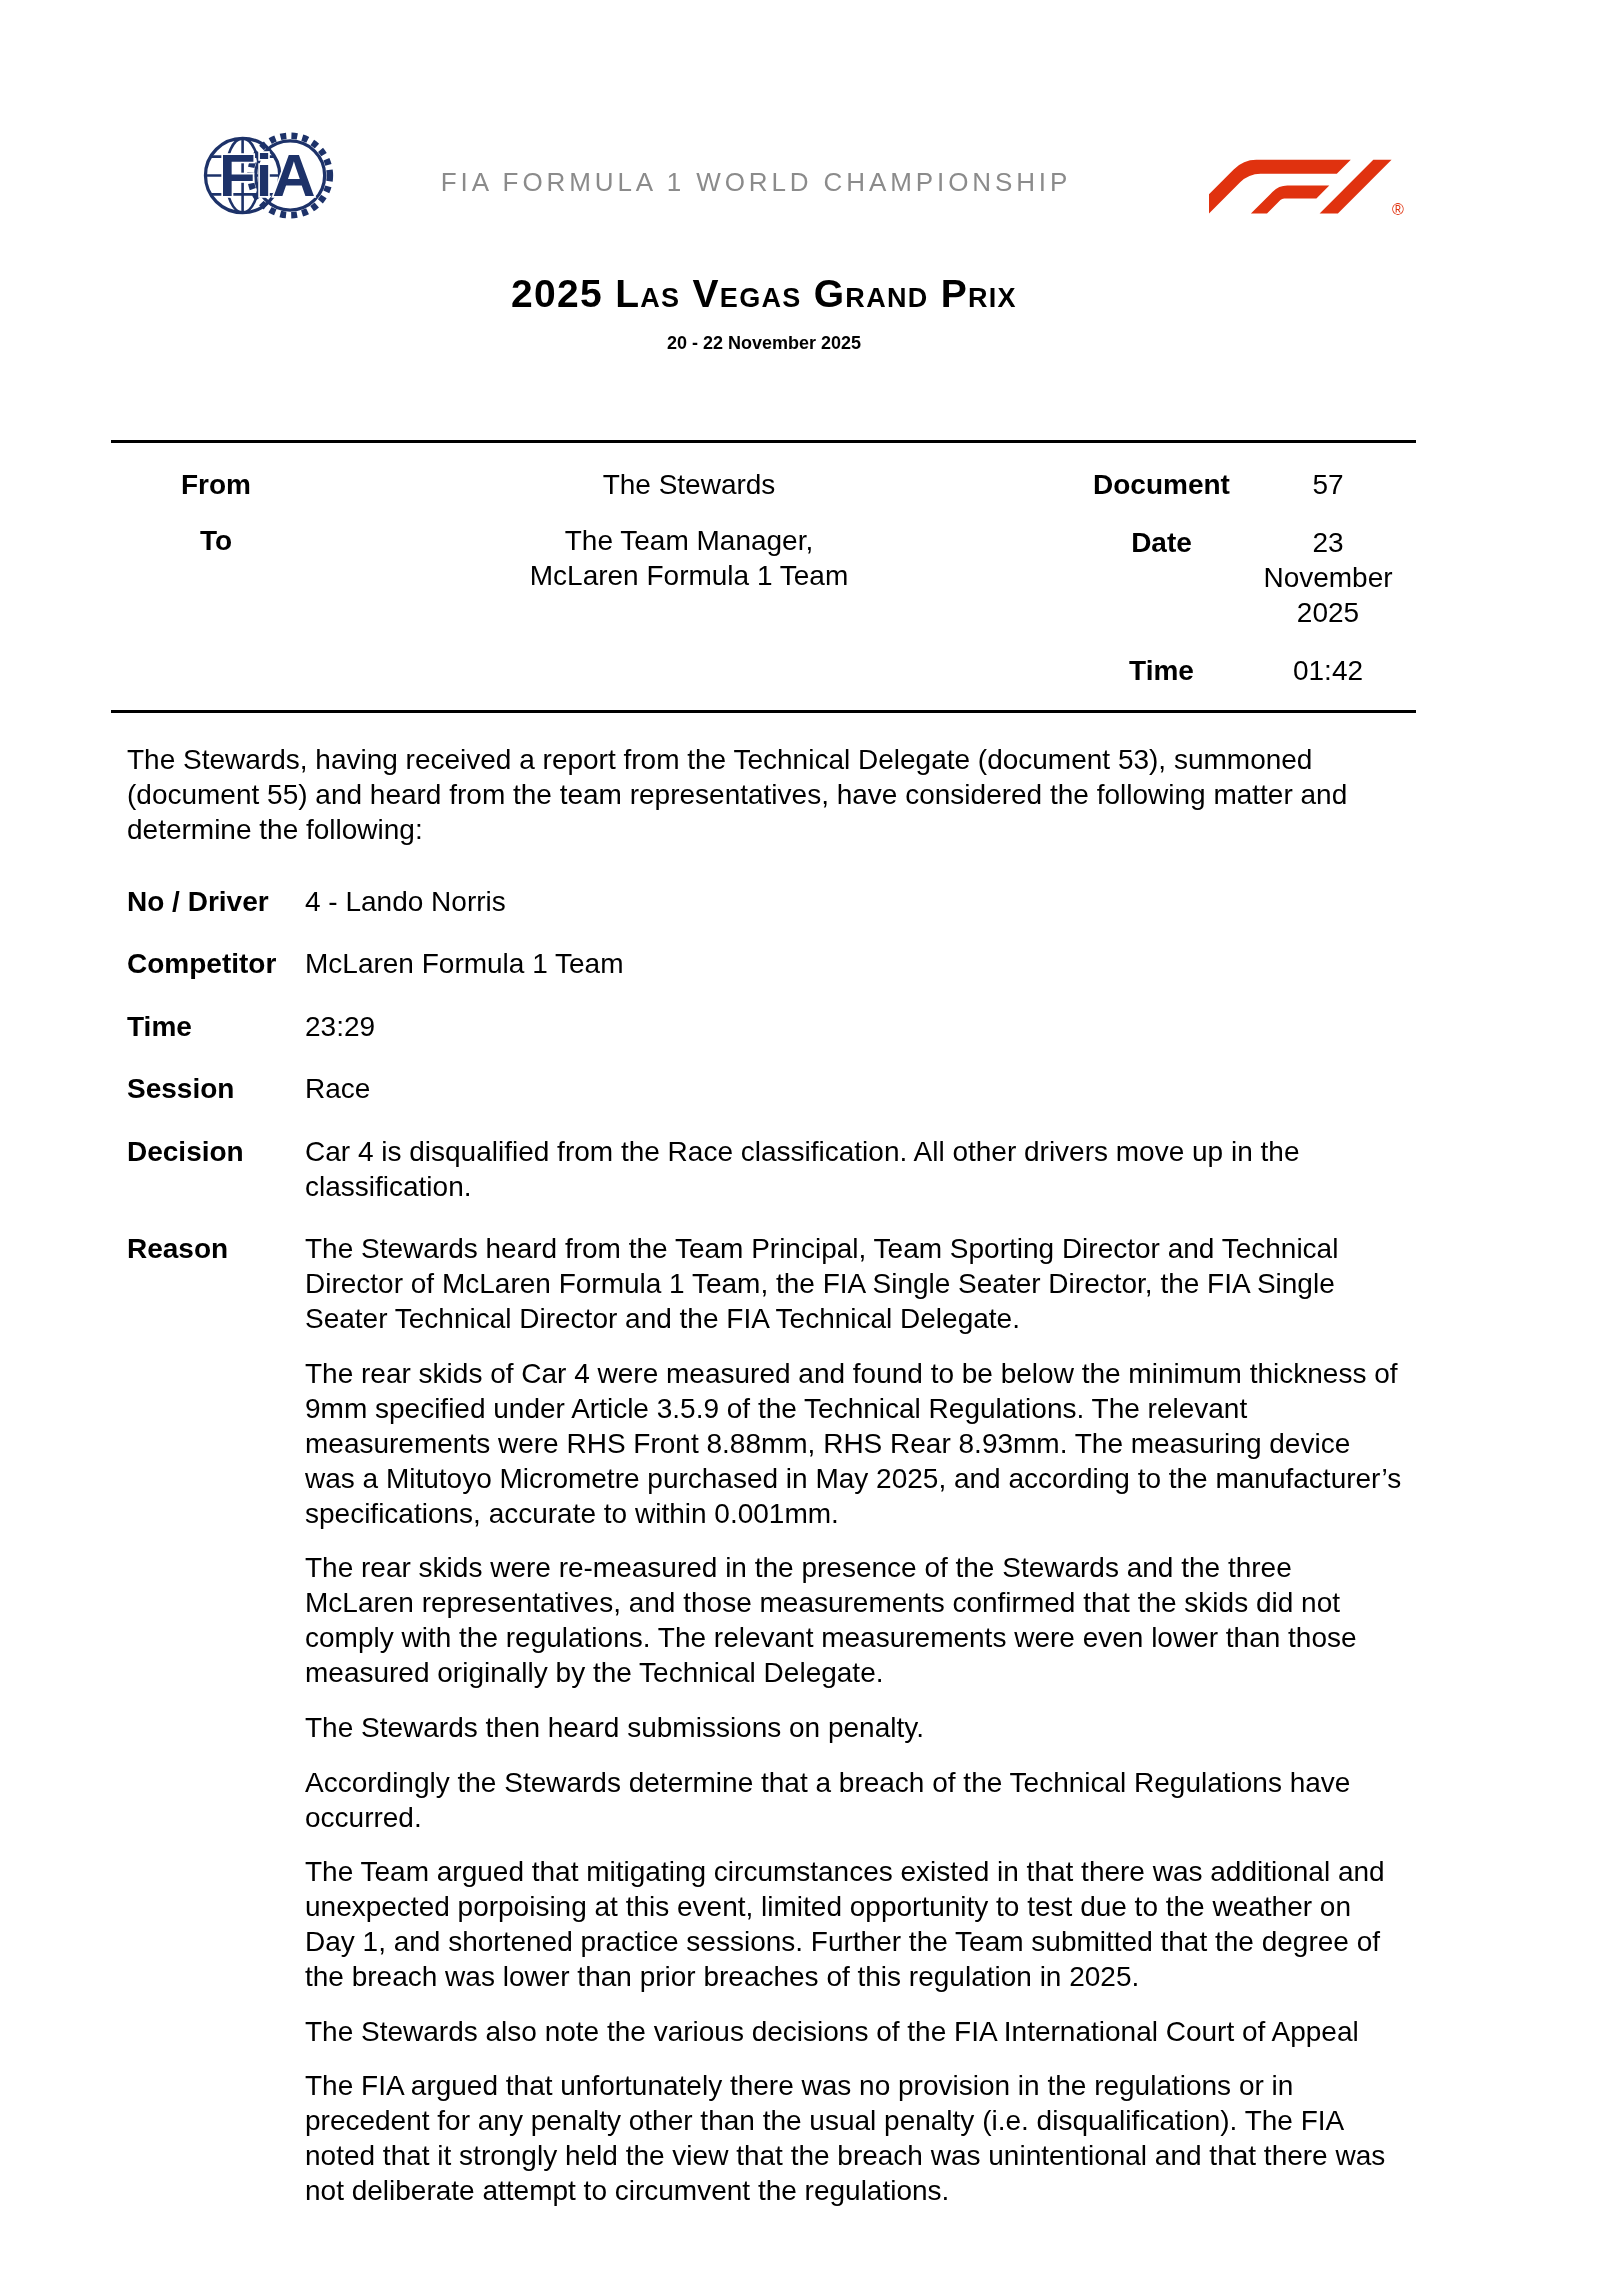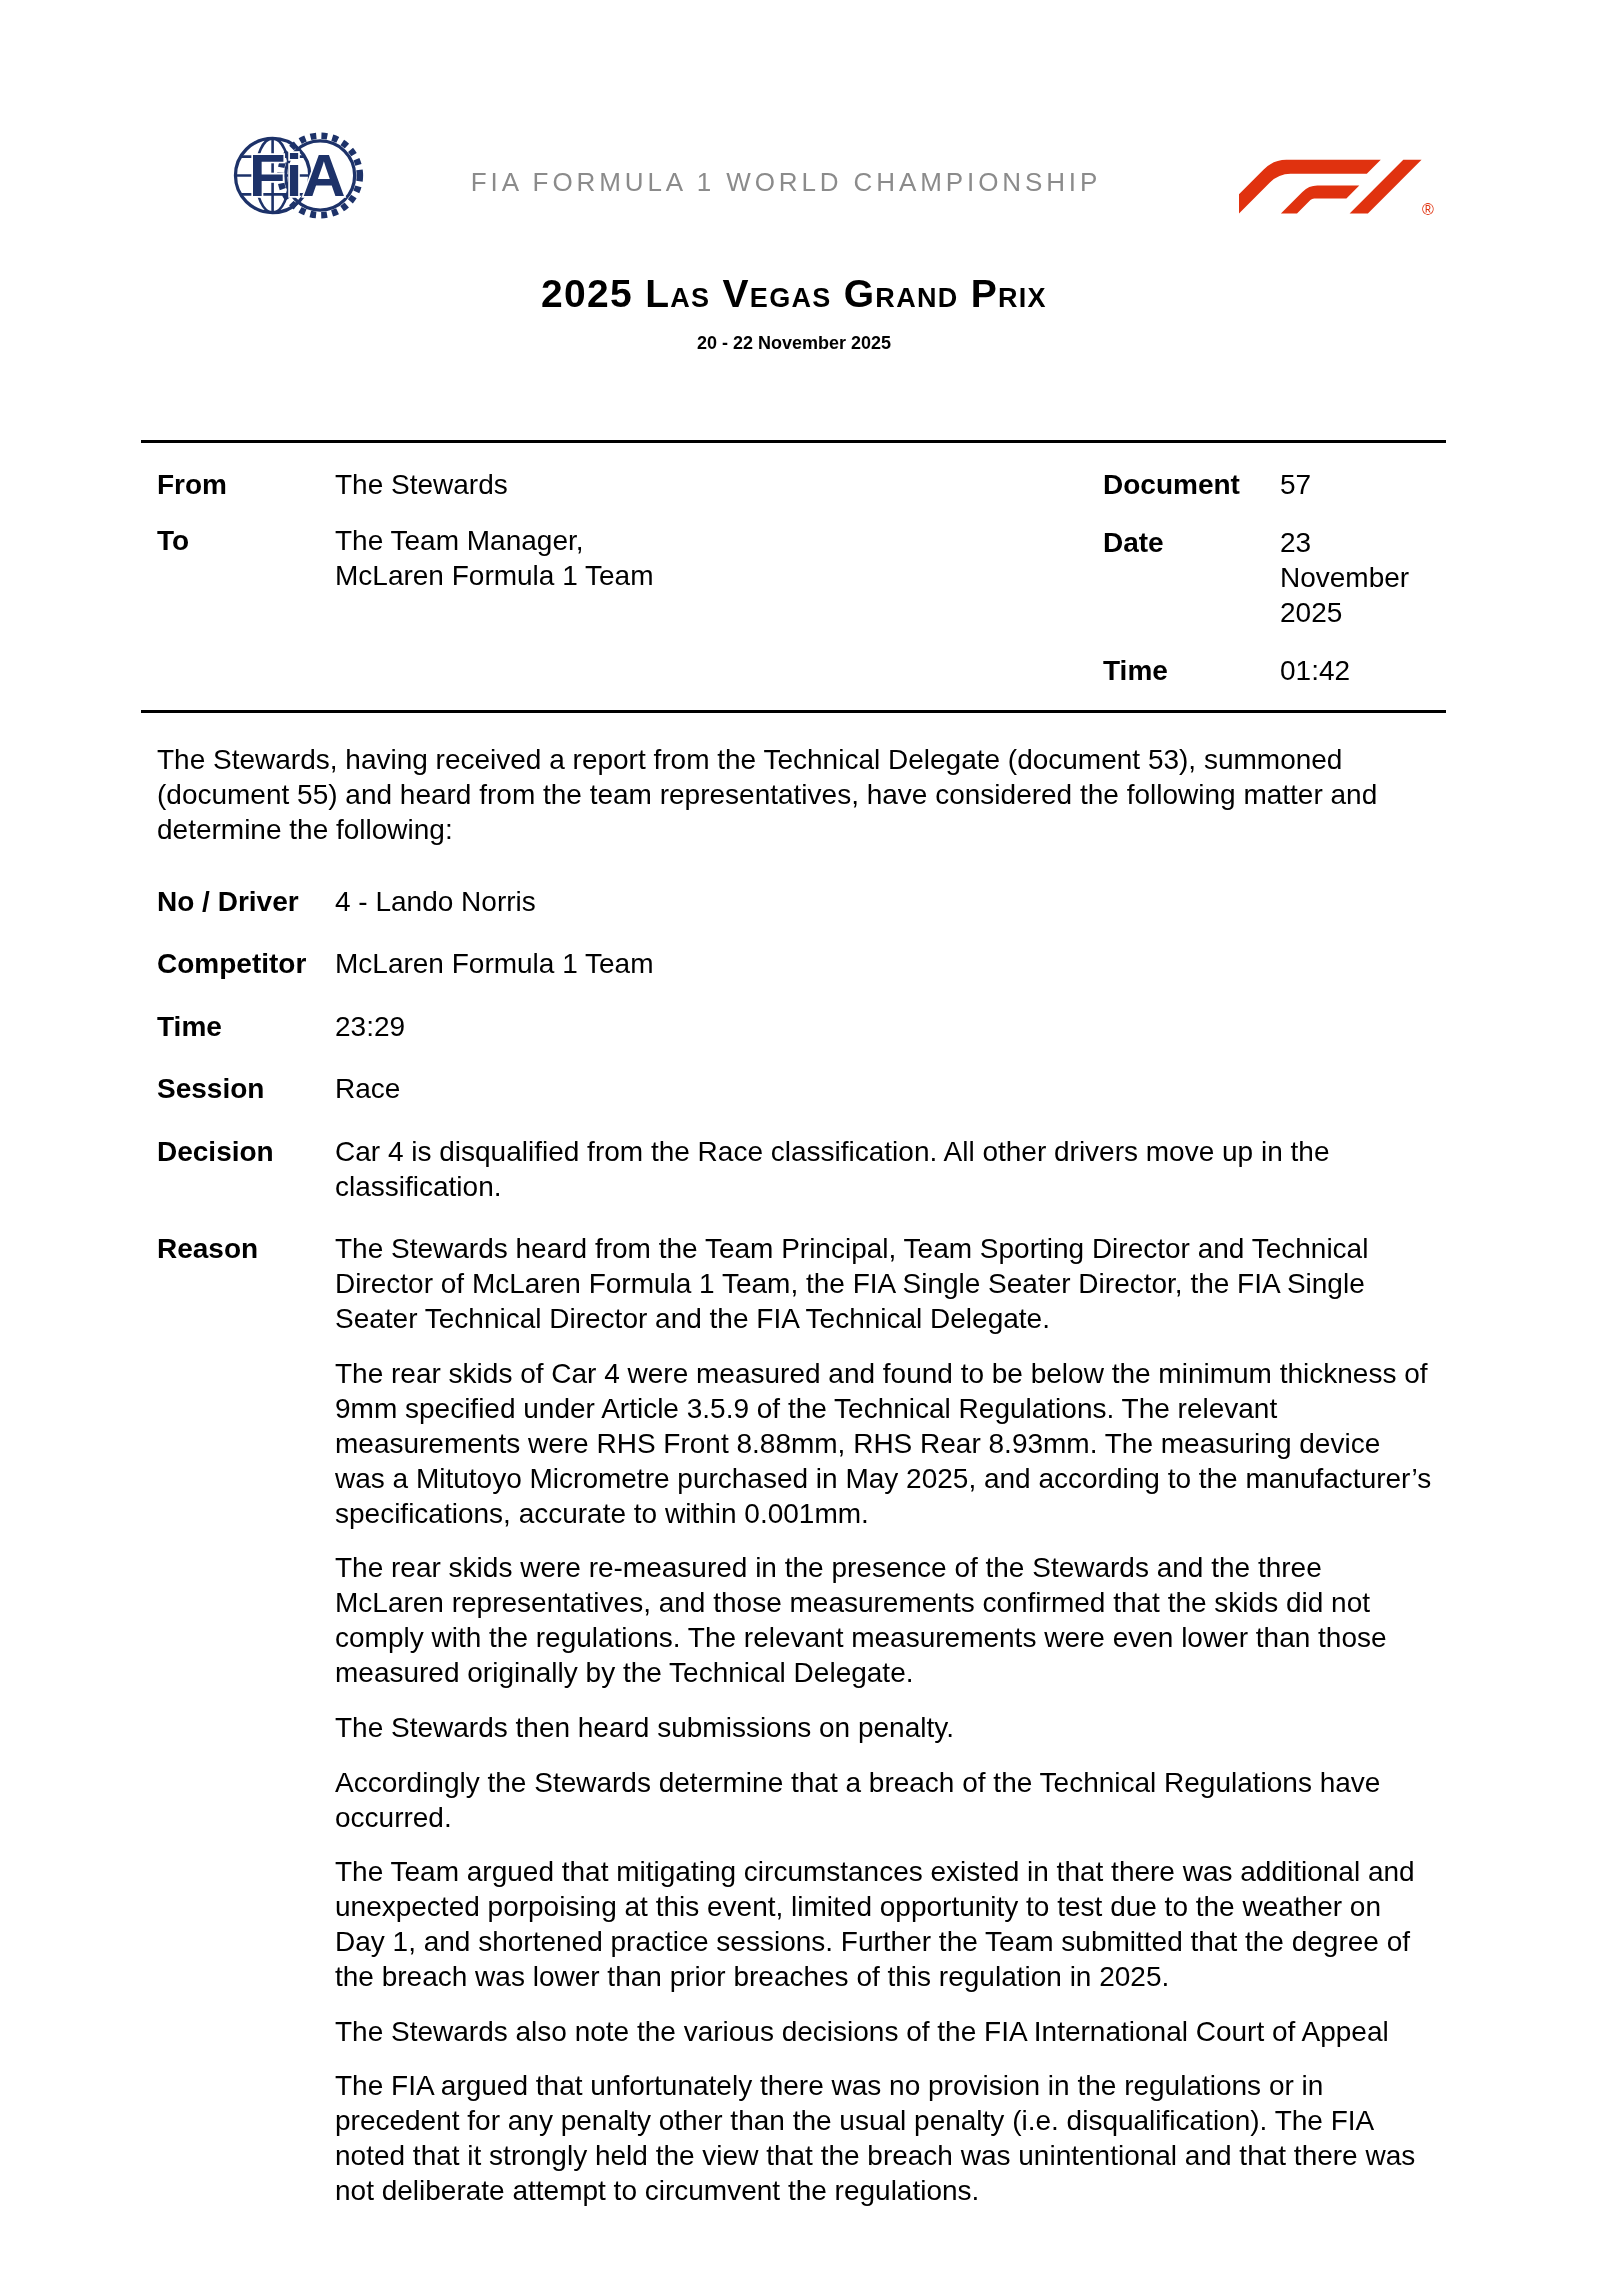--- a/index.html
+++ b/index.html
@@ -6,21 +6,20 @@
   .page {
     position: relative;
     width: 1528px;
     height: 2295px;
     background: #ffffff;
     color: #000000;
     font-family: "Liberation Sans", sans-serif;
     font-size: 28px;
     line-height: 35px;
     overflow: hidden;
-    margin-left: 30px;
   }
   
   .doc-header { position: relative; height: 249px; }
   .fia-logo { position: absolute; left: 202px; top: 126px; width: 132px; height: 99px; }
   .championship {
     position: absolute;
     left: 756px; top: 165px;
     transform: translateX(-50%);
     white-space: nowrap;
     font-size: 26px;
@@ -46,21 +45,21 @@
     font-weight: 700;
   }
   
   .content { margin: 81px 122px 0 127px; }
   hr.rule {
     border: none;
     border-top: 3.3px solid #000;
     margin: 0 -9.8px 0 -15.7px;
   }
   
-  .meta { display: flex; padding: 24px 0 22px 0; }
+  .meta { display: flex; padding: 24px 0 22px 0; text-align: center; }
   .meta-left { width: 946px; flex: none; }
   .meta-right { flex: 1; }
   .meta-row { display: grid; }
   .meta-left .meta-row { grid-template-columns: 178px 1fr; margin-bottom: 21px; }
   .meta-right .meta-row { grid-template-columns: 177px 1fr; margin-bottom: 23px; }
   .meta-row:last-child { margin-bottom: 0; }
   .label { font-weight: 700; }
   
   .intro { margin: 29px 0 0 0; }
   

